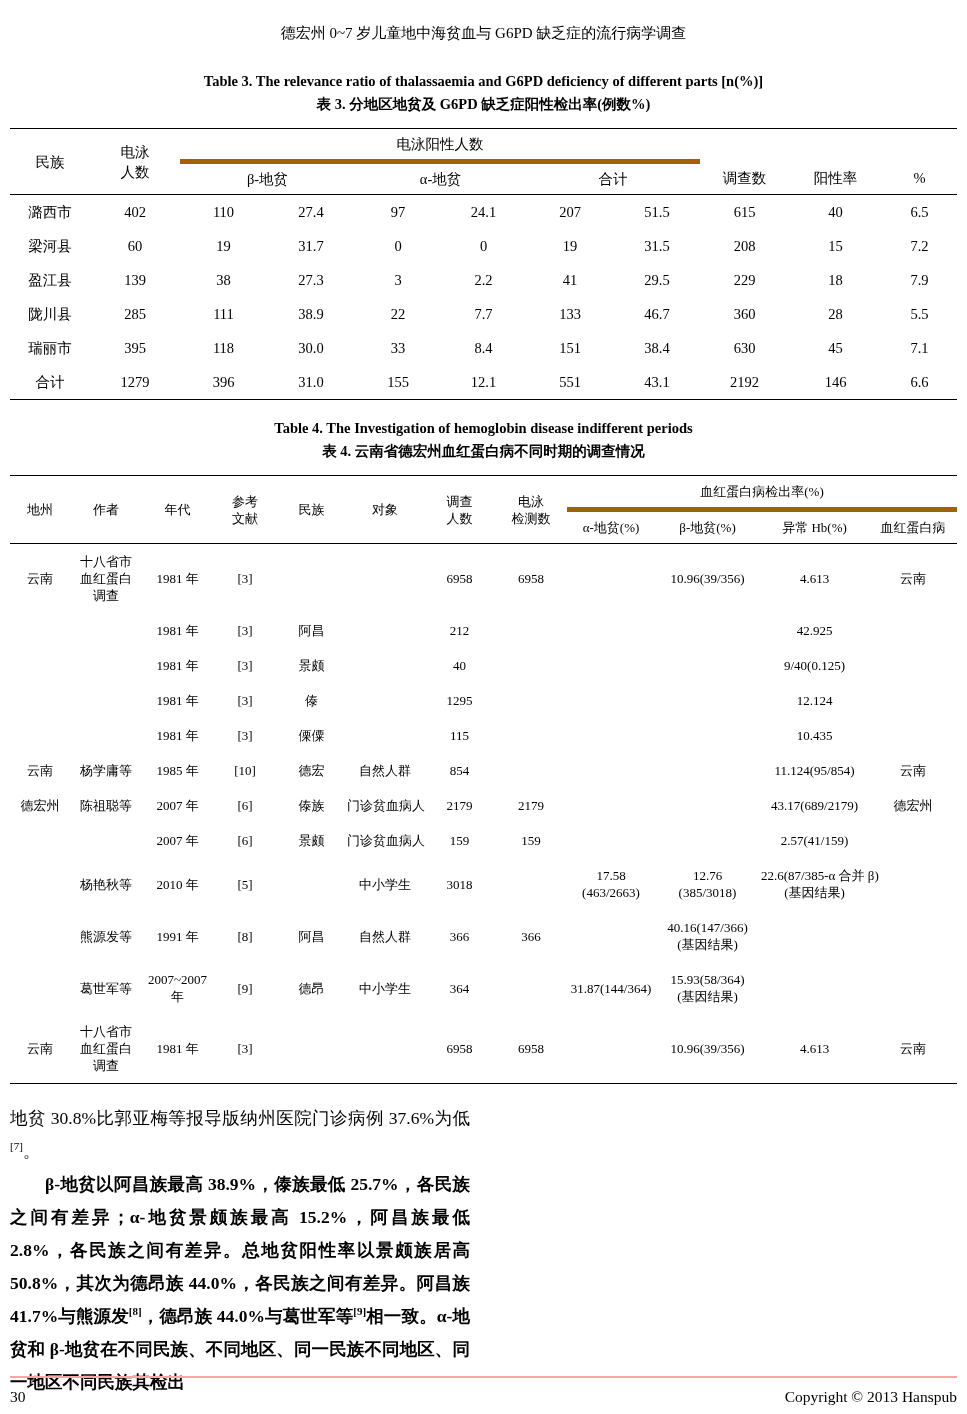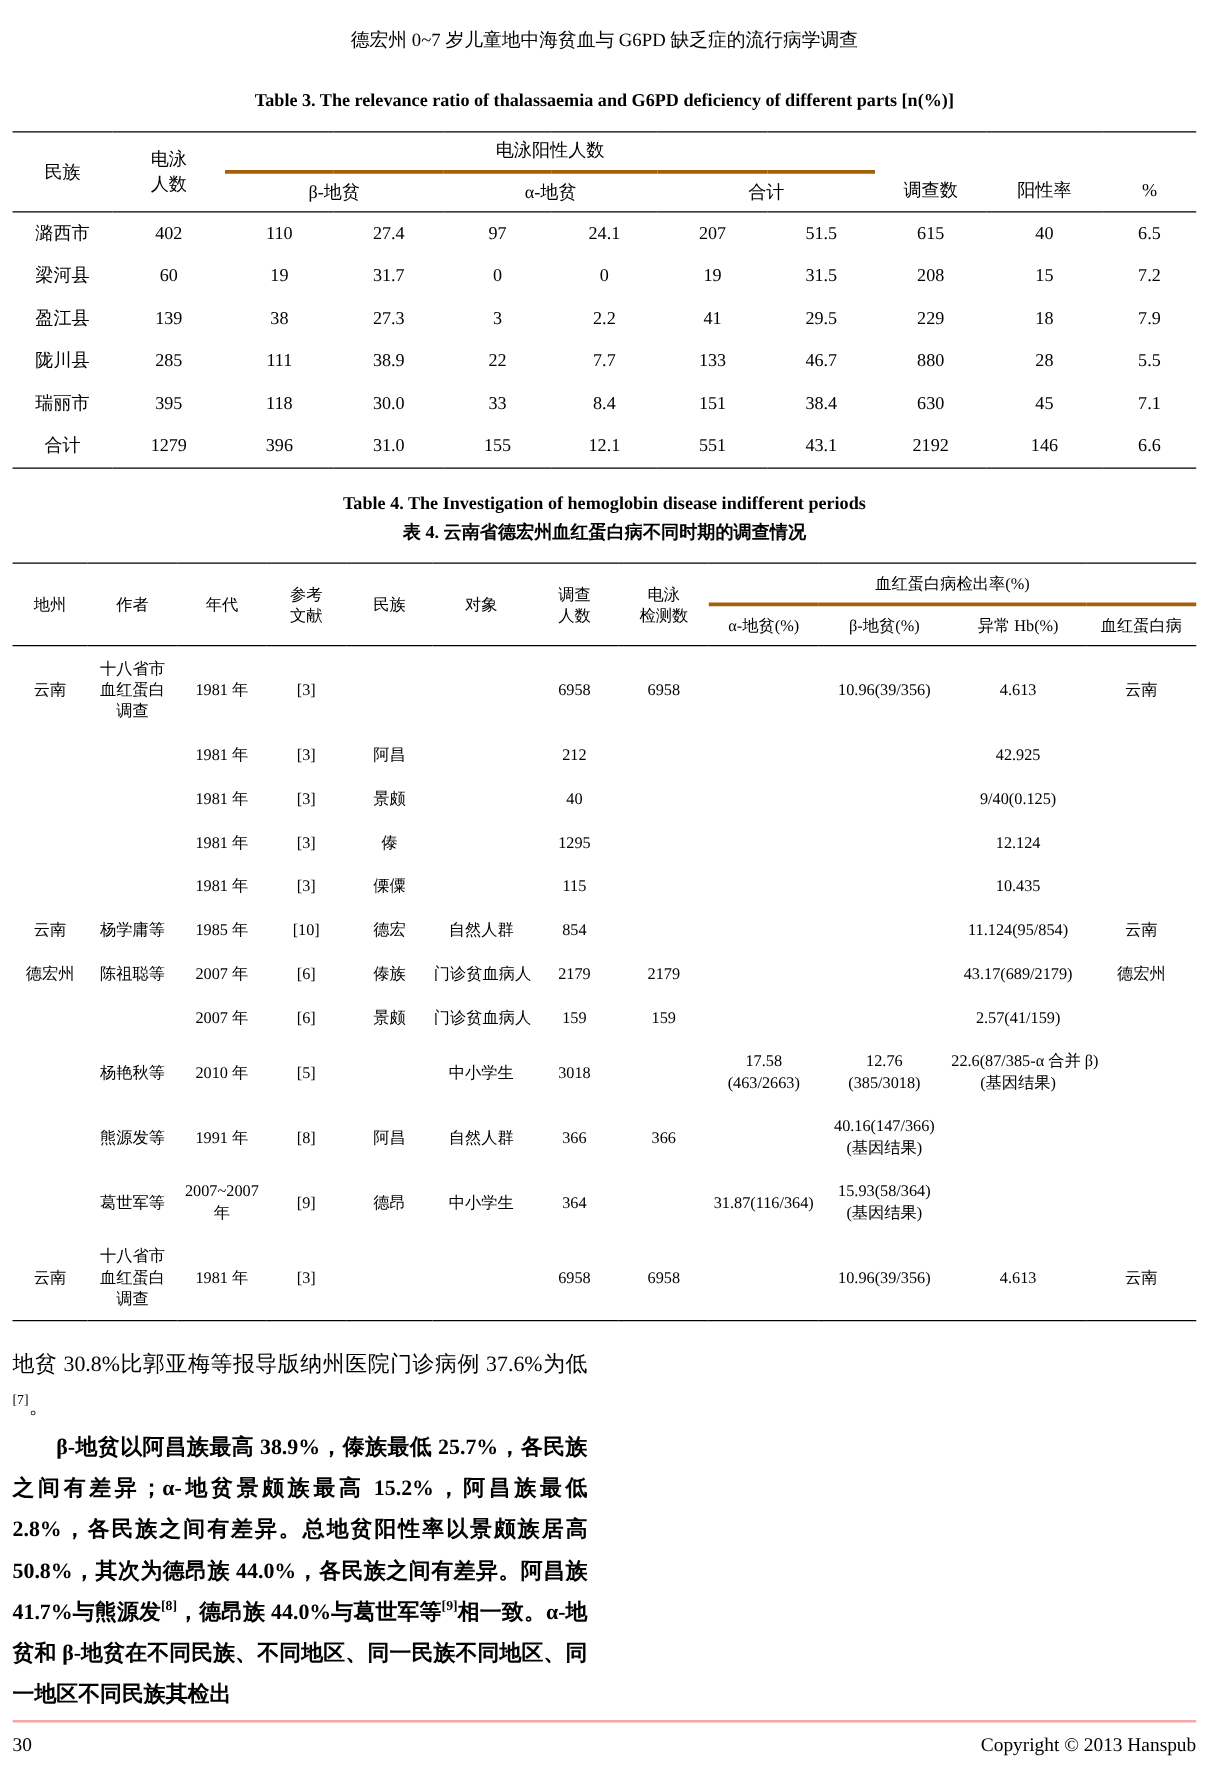--- a/index.html
+++ b/index.html
@@ -21,21 +21,21 @@
   table {
     border-collapse:collapse; width:947px; table-layout:fixed;
     margin-top:12px;
     border-top:1.5px solid #000; border-bottom:1.5px solid #000;
   }
   th, td {
     font-weight:normal; text-align:center; vertical-align:middle;
     white-space:pre; overflow:visible;
   }
   thead { border-bottom:1px solid #000; }
-  th.spanner { border-bottom:3px solid #a16207; }
+  th.spanner { border-bottom:5px solid #a16207; }
 
   #table3 th { font-size:14.5px; line-height:20px; padding:5px 1px; }
   #table3 td { font-size:14.5px; line-height:20px; padding:7px 1px; }
   #table4 th { font-size:13px;   line-height:17px; padding:7px 1px; }
   #table4 td { font-size:13px;   line-height:17px; padding:9px 1px; }
 
   .bodytext { margin-top:18px; display:flex; gap:27px; }
   .col {
     width:460px; font-size:17.5px; line-height:33px;
     text-align:justify; text-justify:inter-ideograph;
@@ -53,20 +53,21 @@
 </style>
 </head>
 <body>
 
 <div class="page">
 
   <div class="running-head">德宏州 0~7 岁儿童地中海贫血与 G6PD 缺乏症的流行病学调查</div>
 
   <div class="tbl-titles" id="t3-titles">
     <div>Table 3. The relevance ratio of thalassaemia and G6PD deficiency of different parts [n(%)]</div>
+    <div>表 3. 分地区地贫及 G6PD 缺乏症阳性检出率(例数%)</div>
   </div>
 
   <table id="table3">
     <colgroup>
       <col style="width:80px">
         <col style="width:90px">
       <col style="width:87px">
         <col style="width:88px">
       <col style="width:86px">
         <col style="width:85px">
@@ -135,21 +136,21 @@
         </tr>
         <tr>
           <td>陇川县</td>
           <td>285</td>
           <td>111</td>
           <td>38.9</td>
           <td>22</td>
           <td>7.7</td>
           <td>133</td>
           <td>46.7</td>
-          <td>880</td>
+          <td>360</td>
           <td>28</td>
           <td>5.5</td>
         </tr>
         <tr>
           <td>瑞丽市</td>
           <td>395</td>
           <td>118</td>
           <td>30.0</td>
           <td>33</td>
           <td>8.4</td>
@@ -367,21 +368,21 @@
         <tr>
           <td></td>
           <td>葛世军等</td>
           <td>2007~2007
 年</td>
           <td>[9]</td>
           <td>德昂</td>
           <td>中小学生</td>
           <td>364</td>
           <td></td>
-          <td>31.87(116/364)</td>
+          <td>31.87(144/364)</td>
           <td>15.93(58/364)
 (基因结果)</td>
           <td></td>
           <td></td>
         </tr>
         <tr>
           <td>云南</td>
           <td>十八省市
 血红蛋白
 调查</td>

